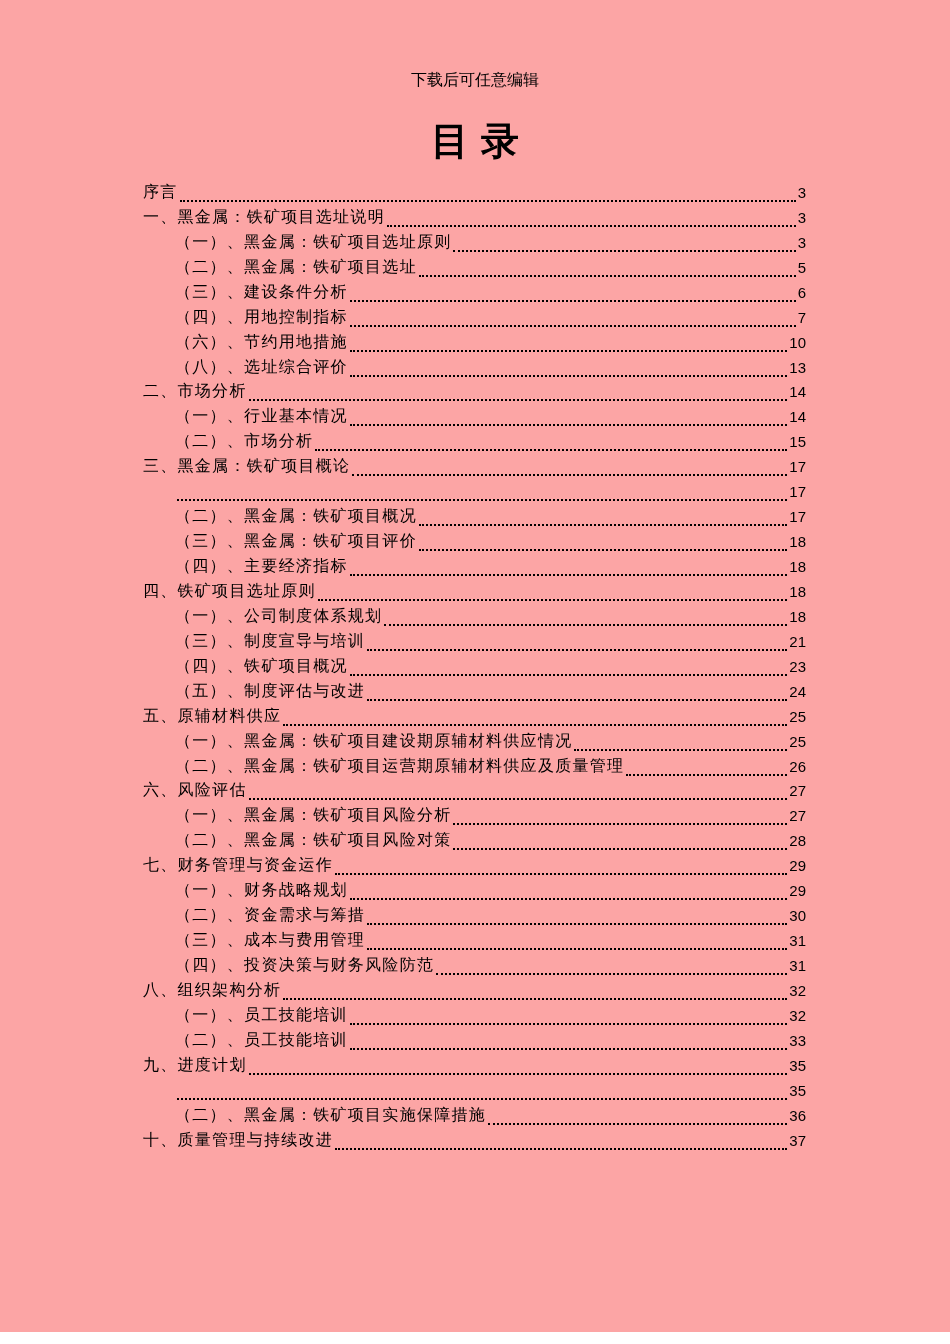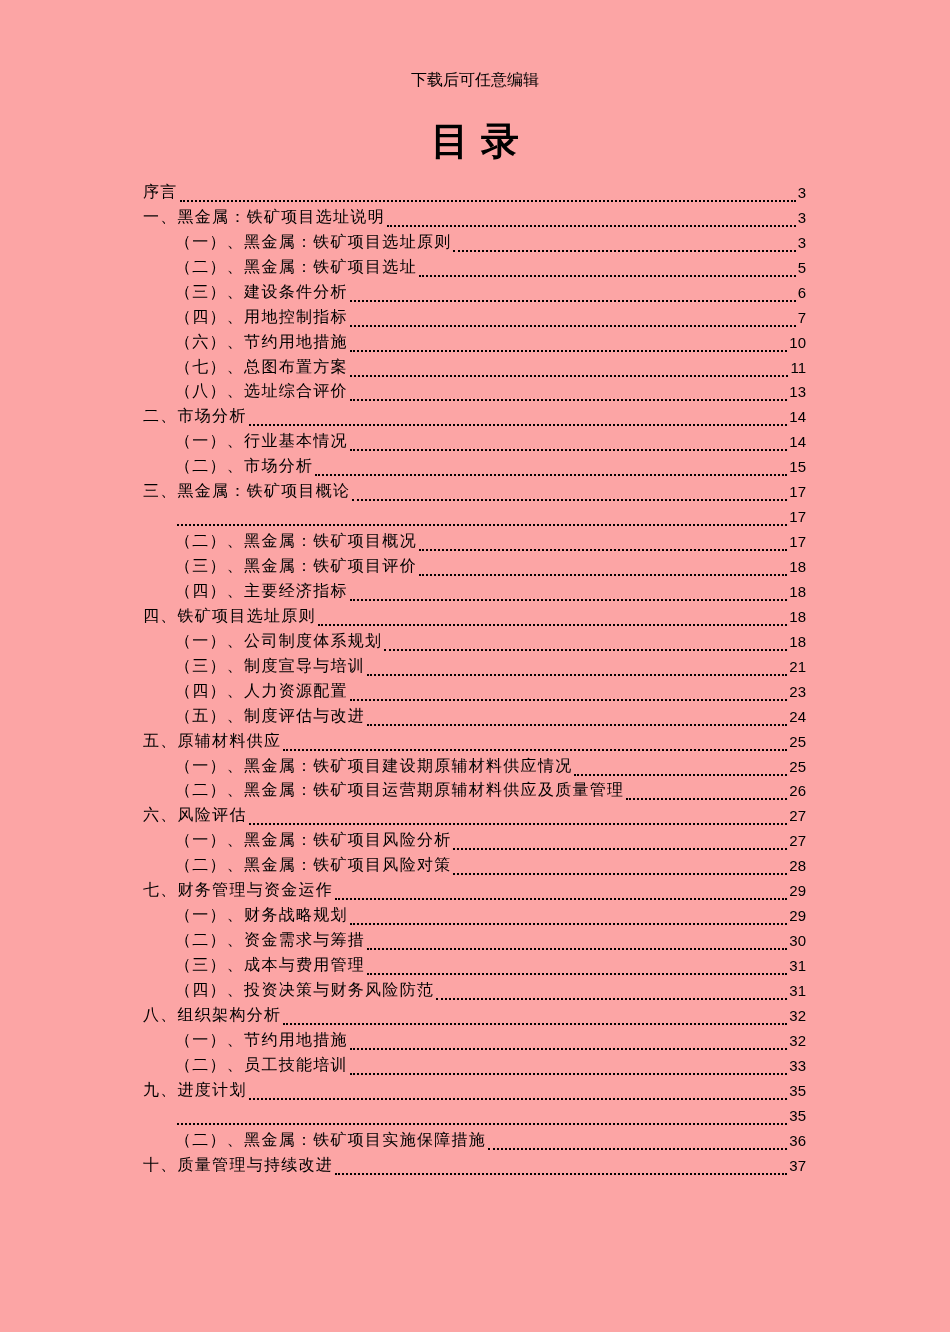--- a/index.html
+++ b/index.html
@@ -107,25 +107,20 @@
     <span class="toc-page">7</span>
   </div>
 
 
   <div class="toc-row level-2">
     <span class="toc-label">（六）、节约用地措施</span>
     <span class="toc-leader"></span>
     <span class="toc-page">10</span>
   </div>
 
-  <div class="toc-row level-2">
-    <span class="toc-label">（七）、总图布置方案</span>
-    <span class="toc-leader"></span>
-    <span class="toc-page">11</span>
-  </div>
 
   <div class="toc-row level-2">
     <span class="toc-label">（八）、选址综合评价</span>
     <span class="toc-leader"></span>
     <span class="toc-page">13</span>
   </div>
 
   <div class="toc-row level-1">
     <span class="toc-label">二、市场分析</span>
     <span class="toc-leader"></span>
@@ -186,21 +181,21 @@
   </div>
 
 
   <div class="toc-row level-2">
     <span class="toc-label">（三）、制度宣导与培训</span>
     <span class="toc-leader"></span>
     <span class="toc-page">21</span>
   </div>
 
   <div class="toc-row level-2">
-    <span class="toc-label">（四）、人力资源配置</span>
+    <span class="toc-label">（四）、铁矿项目概况</span>
     <span class="toc-leader"></span>
     <span class="toc-page">23</span>
   </div>
 
   <div class="toc-row level-2">
     <span class="toc-label">（五）、制度评估与改进</span>
     <span class="toc-leader"></span>
     <span class="toc-page">24</span>
   </div>
 
@@ -270,21 +265,21 @@
     <span class="toc-page">31</span>
   </div>
 
   <div class="toc-row level-1">
     <span class="toc-label">八、组织架构分析</span>
     <span class="toc-leader"></span>
     <span class="toc-page">32</span>
   </div>
 
   <div class="toc-row level-2">
-    <span class="toc-label">（一）、节约用地措施</span>
+    <span class="toc-label">（一）、员工技能培训</span>
     <span class="toc-leader"></span>
     <span class="toc-page">32</span>
   </div>
 
   <div class="toc-row level-2">
     <span class="toc-label">（二）、员工技能培训</span>
     <span class="toc-leader"></span>
     <span class="toc-page">33</span>
   </div>
 

